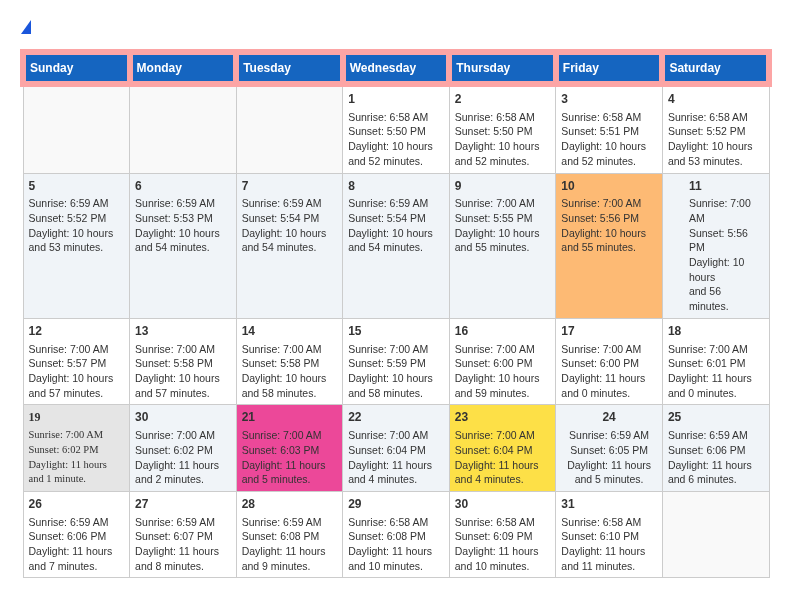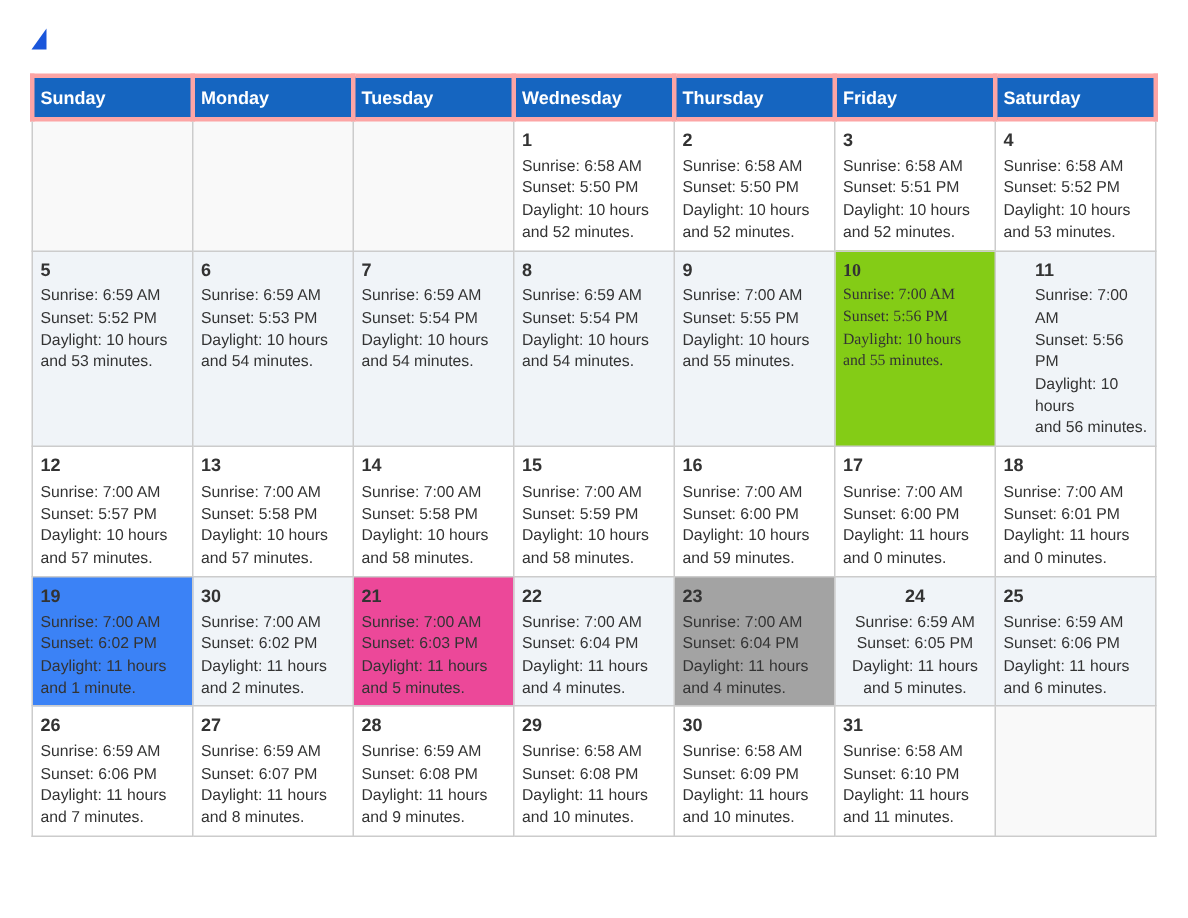--- a/index.html
+++ b/index.html
@@ -41,21 +41,21 @@
       border-collapse: collapse;
       font-size: 11px;
     }
     .calendar th {
       background-color: #1565c0;
       color: #fff;
       padding: 6px 4px;
       text-align: left;
       font-size: 12px;
       font-weight: bold;
-      border: 3px solid #fca5a5;
+      border: 6px solid #fca5a5;
     }
     .calendar td {
       vertical-align: top;
       padding: 4px 5px;
       border: 1px solid #ccc;
       width: calc(100% / 7);
       min-height: 80px;
       background: #fff;
       font-size: 10.5px;
       color: #333;
@@ -192,21 +192,21 @@
             <div>Daylight: 10 hours</div>
             <div>and 54 minutes.</div>
           </td>
           <td style="background-color: rgb(240, 244, 248);">
             <span class="day-num">9</span>
             <div>Sunrise: 7:00 AM</div>
             <div>Sunset: 5:55 PM</div>
             <div>Daylight: 10 hours</div>
             <div>and 55 minutes.</div>
           </td>
-          <td style="background-color: #84cc16; font-family: Liberation Serif, serif;">
+          <td style="background-color: #fdba74;">
             <span class="day-num">10</span>
             <div>Sunrise: 7:00 AM</div>
             <div>Sunset: 5:56 PM</div>
             <div>Daylight: 10 hours</div>
             <div>and 55 minutes.</div>
           </td>
           <td style="background-color: rgb(240, 244, 248); padding-left: 26px;">
             <span class="day-num">11</span>
             <div>Sunrise: 7:00 AM</div>
             <div>Sunset: 5:56 PM</div>
@@ -259,21 +259,21 @@
           </td>
           <td>
             <span class="day-num">18</span>
             <div>Sunrise: 7:00 AM</div>
             <div>Sunset: 6:01 PM</div>
             <div>Daylight: 11 hours</div>
             <div>and 0 minutes.</div>
           </td>
         </tr>
         <tr>
-          <td style="background-color: #3b82f6;">
+          <td style="background-color: #e5e5e5; font-family: Liberation Serif, serif;">
             <span class="day-num">19</span>
             <div>Sunrise: 7:00 AM</div>
             <div>Sunset: 6:02 PM</div>
             <div>Daylight: 11 hours</div>
             <div>and 1 minute.</div>
           </td>
           <td style="background-color: rgb(240, 244, 248);">
             <span class="day-num">30</span>
             <div>Sunrise: 7:00 AM</div>
             <div>Sunset: 6:02 PM</div>
@@ -287,21 +287,21 @@
             <div>Daylight: 11 hours</div>
             <div>and 5 minutes.</div>
           </td>
           <td style="background-color: rgb(240, 244, 248);">
             <span class="day-num">22</span>
             <div>Sunrise: 7:00 AM</div>
             <div>Sunset: 6:04 PM</div>
             <div>Daylight: 11 hours</div>
             <div>and 4 minutes.</div>
           </td>
-          <td style="background-color: #a3a3a3;">
+          <td style="background-color: #fde047;">
             <span class="day-num">23</span>
             <div>Sunrise: 7:00 AM</div>
             <div>Sunset: 6:04 PM</div>
             <div>Daylight: 11 hours</div>
             <div>and 4 minutes.</div>
           </td>
           <td style="background-color: rgb(240, 244, 248); text-align: center;">
             <span class="day-num">24</span>
             <div>Sunrise: 6:59 AM</div>
             <div>Sunset: 6:05 PM</div>

